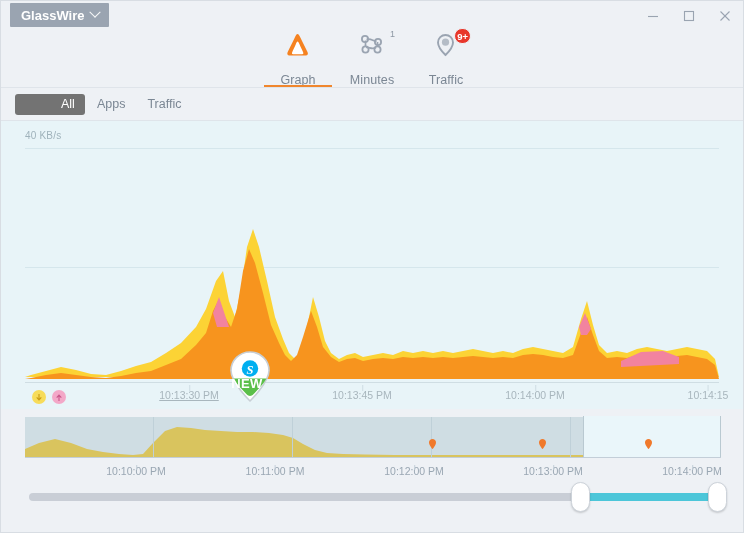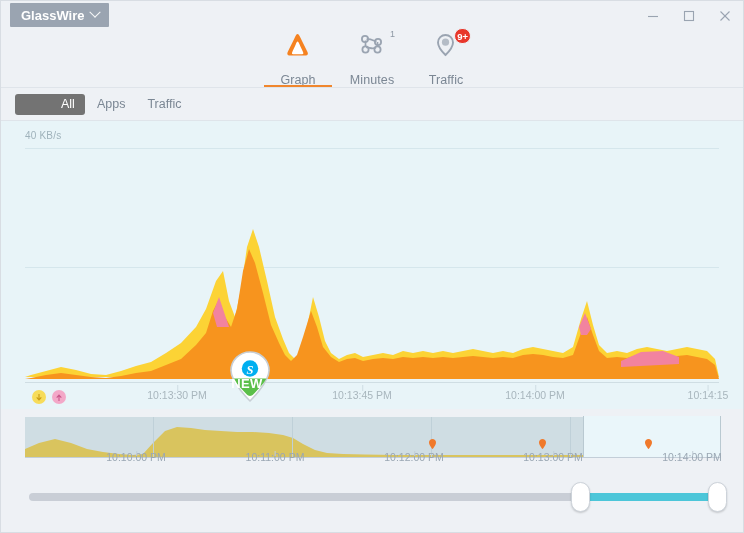--- a/index.html
+++ b/index.html
@@ -310,21 +310,21 @@
     left: 24px;
     width: 696px;
     top: 48px;
     height: 1px;
     background: #c3ced8;
   }
   .mm-ticks {
     position: absolute;
     left: 0;
     right: 0;
-    top: 35px;
+    top: 49px;
     height: 20px;
     text-align: right;
   }
   .mm-tick {
     position: absolute;
     font-size: 10.5px;
     color: #9aa7b3;
     transform: translateX(-50%);
     white-space: nowrap;
     top: 7px;
@@ -534,21 +534,21 @@
           </svg>
       </div>
       <div class="ldot ul">
         <svg width="8" height="9" viewBox="0 0 8 9">
             <path d="M4 7.9 L4 2.3 M1.7 4.6 L4 2.1 L6.3 4.6" stroke="#c9568a" stroke-width="1.1" fill="none"></path>
           </svg>
       </div>
     </div>
 
     <div class="x-ticks">
-      <div class="x-tick" style="left:176px;">10:13:30 PM<span class="x-tick-mark" style="left:50%;"></span></div>
+      <div class="x-tick" style="left:188px;text-decoration:underline;">10:13:30 PM<span class="x-tick-mark" style="left:50%;"></span></div>
       <div class="x-tick" style="left:361px;text-align:center;">10:13:45 PM<span class="x-tick-mark" style="left:50%;"></span></div>
       <div class="x-tick" style="left:534px;">10:14:00 PM<span class="x-tick-mark" style="left:50%;"></span></div>
       <div class="x-tick" style="left:707px;">10:14:15<span class="x-tick-mark" style="left:50%;"></span></div>
     </div>
   </div>
 
   <div class="minimap-wrap">
     <div class="minimap">
 
       <svg class="mm-svg" width="696" height="40" viewBox="0 0 696 40" preserveAspectRatio="none">

